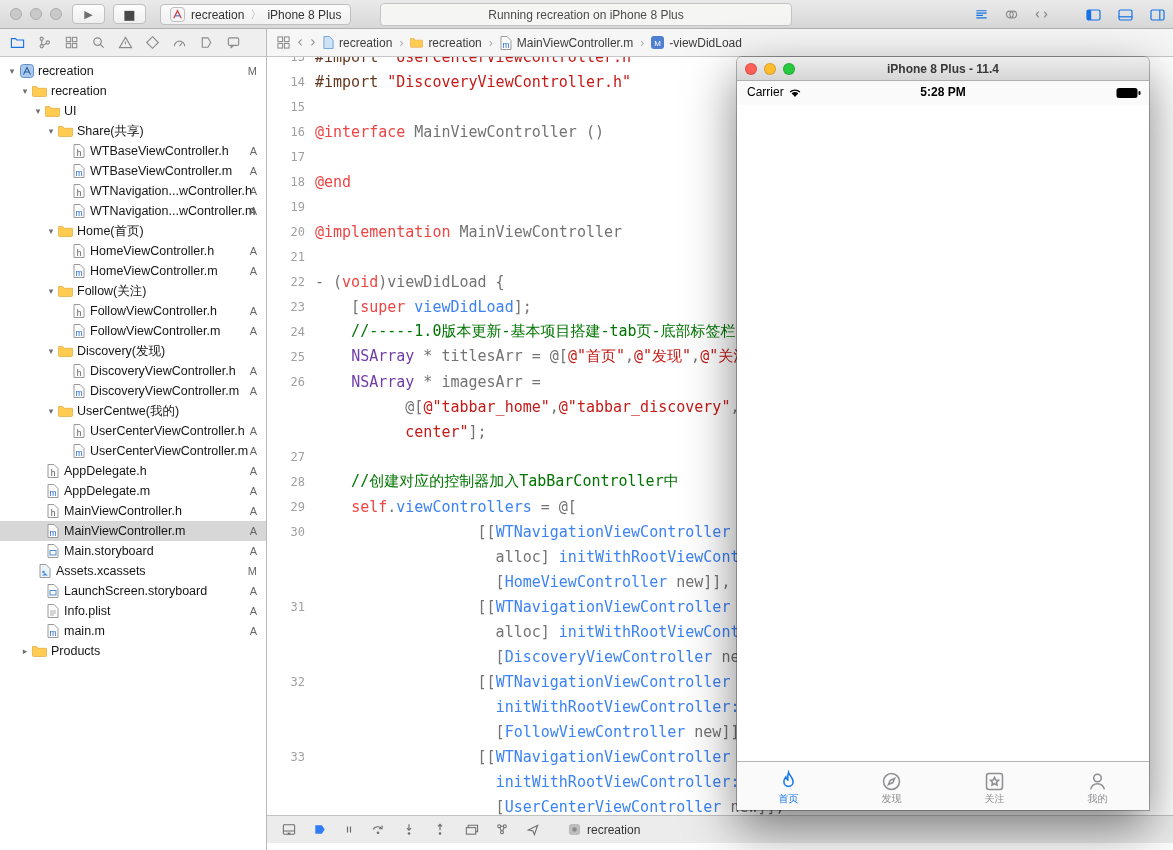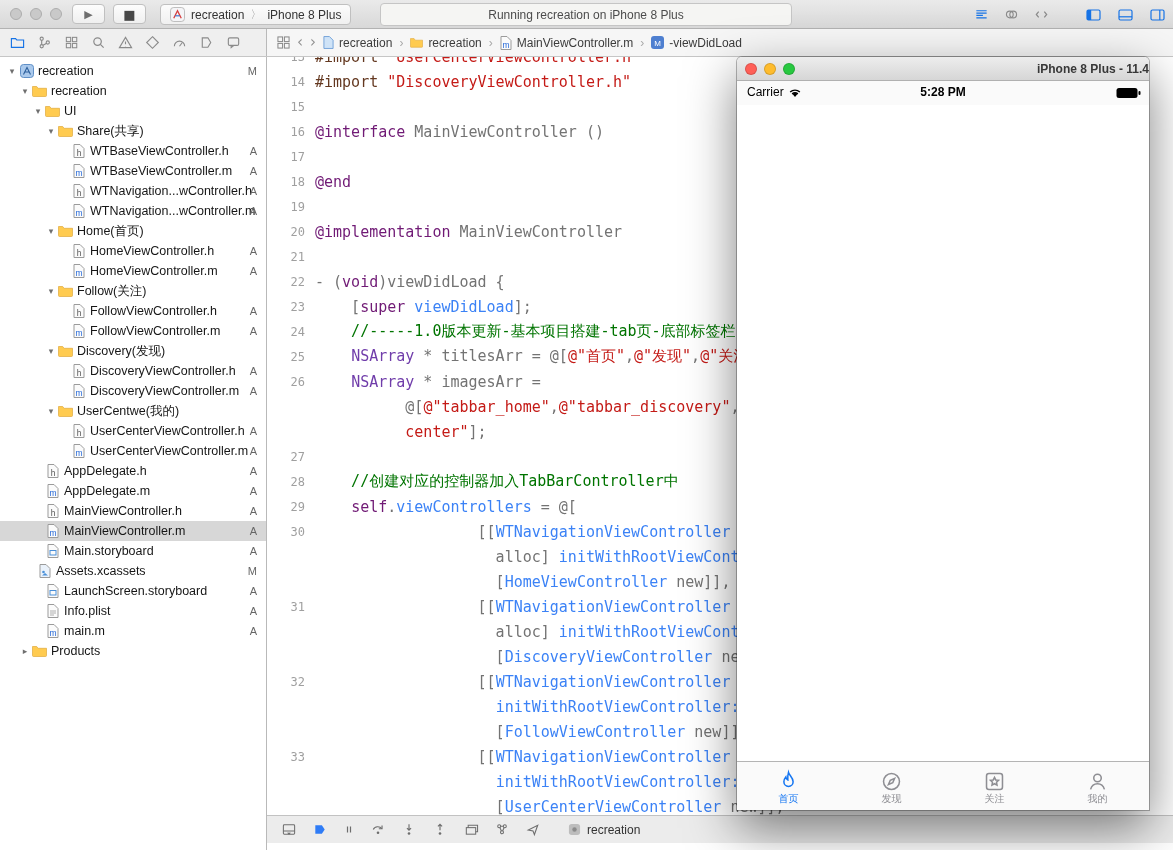--- a/index.html
+++ b/index.html
@@ -45,33 +45,33 @@
   .ticon{width:17px;flex:none;display:flex;justify-content:center}
   .tlabel{margin-left:3px;overflow:hidden;text-overflow:ellipsis;max-width:185px}
   .tbadge{position:absolute;right:9px;color:#666;font-size:11px}
 
   
   .editor{position:absolute;left:267px;top:57px;width:906px;height:758px;background:#fff;overflow:hidden}
   .coderows{position:absolute;left:0;top:-13px;width:2200px}
   .crow{height:25px;display:flex;align-items:center;font-family:"DejaVu Sans Mono",monospace;font-size:15px;white-space:pre}
   .ln{width:38px;text-align:right;font-size:12px;color:#9f9f9f;flex:none}
   .codeseg{padding-left:10px}
-  .tok-pre{color:#643820}.tok-str{color:#C41A16}.tok-kw{color:#701a75}
+  .tok-pre{color:#643820}.tok-str{color:#C41A16}.tok-kw{color:#ef4444}
   .tok-cls{color:#703DAA}.tok-typ{color:#3b82f6}.tok-com{color:#007400}.tok-pln{color:#737373}
 
   
   .debugbar{position:absolute;left:267px;top:815px;width:906px;height:28px;background:#ececec;border-top:1px solid #c2c2c2;
     display:flex;align-items:center;gap:15px;padding-left:14px}
   .dbapp{display:flex;align-items:center;gap:6px;font-size:12px;color:#333;margin-left:12px}
 
   
   .simwindow{position:absolute;left:737px;top:57px;width:412px;height:753px;background:#fff;border-radius:5px 5px 0 0;
     box-shadow:0 18px 50px rgba(0,0,0,.5),0 0 0 1px rgba(0,0,0,.28);display:flex;flex-direction:column}
   .simtitle{height:24px;background:linear-gradient(#ededed,#d6d6d6);border-bottom:1px solid #b0b0b0;border-radius:5px 5px 0 0;
-    position:relative;display:flex;align-items:center;justify-content:flex-end;font-size:12px;color:#383838;font-weight:bold;flex:none}
+    position:relative;display:flex;align-items:center;justify-content:center;font-size:12px;color:#383838;font-weight:bold;flex:none}
   .lights{position:absolute;left:8px;top:6px;display:flex;gap:7px}
   .light{width:12px;height:12px;border-radius:50%;border:1px solid rgba(0,0,0,.15)}
   .l-close{background:#FF5F57}.l-min{background:#FEBC2E}.l-zoom{background:#28C840}
   .simstatus{height:24px;position:relative;background:#fafafa;flex:none;font-size:12px;color:#000}
   .carrier{position:absolute;left:10px;top:4px;display:flex;align-items:center;gap:4px}
   .simtime{position:absolute;left:0;right:0;top:4px;text-align:center;font-weight:bold}
   .battery{position:absolute;right:8px;top:6px}
   .simcontent{flex:1;background:#fff}
   .simtabbar{height:49px;border-top:1px solid #b4b4b4;background:#fafafa;display:flex;flex:none}
   .simtab{flex:1;display:flex;flex-direction:column;align-items:center;justify-content:center;gap:0;color:#8E8E93;font-size:10px}

